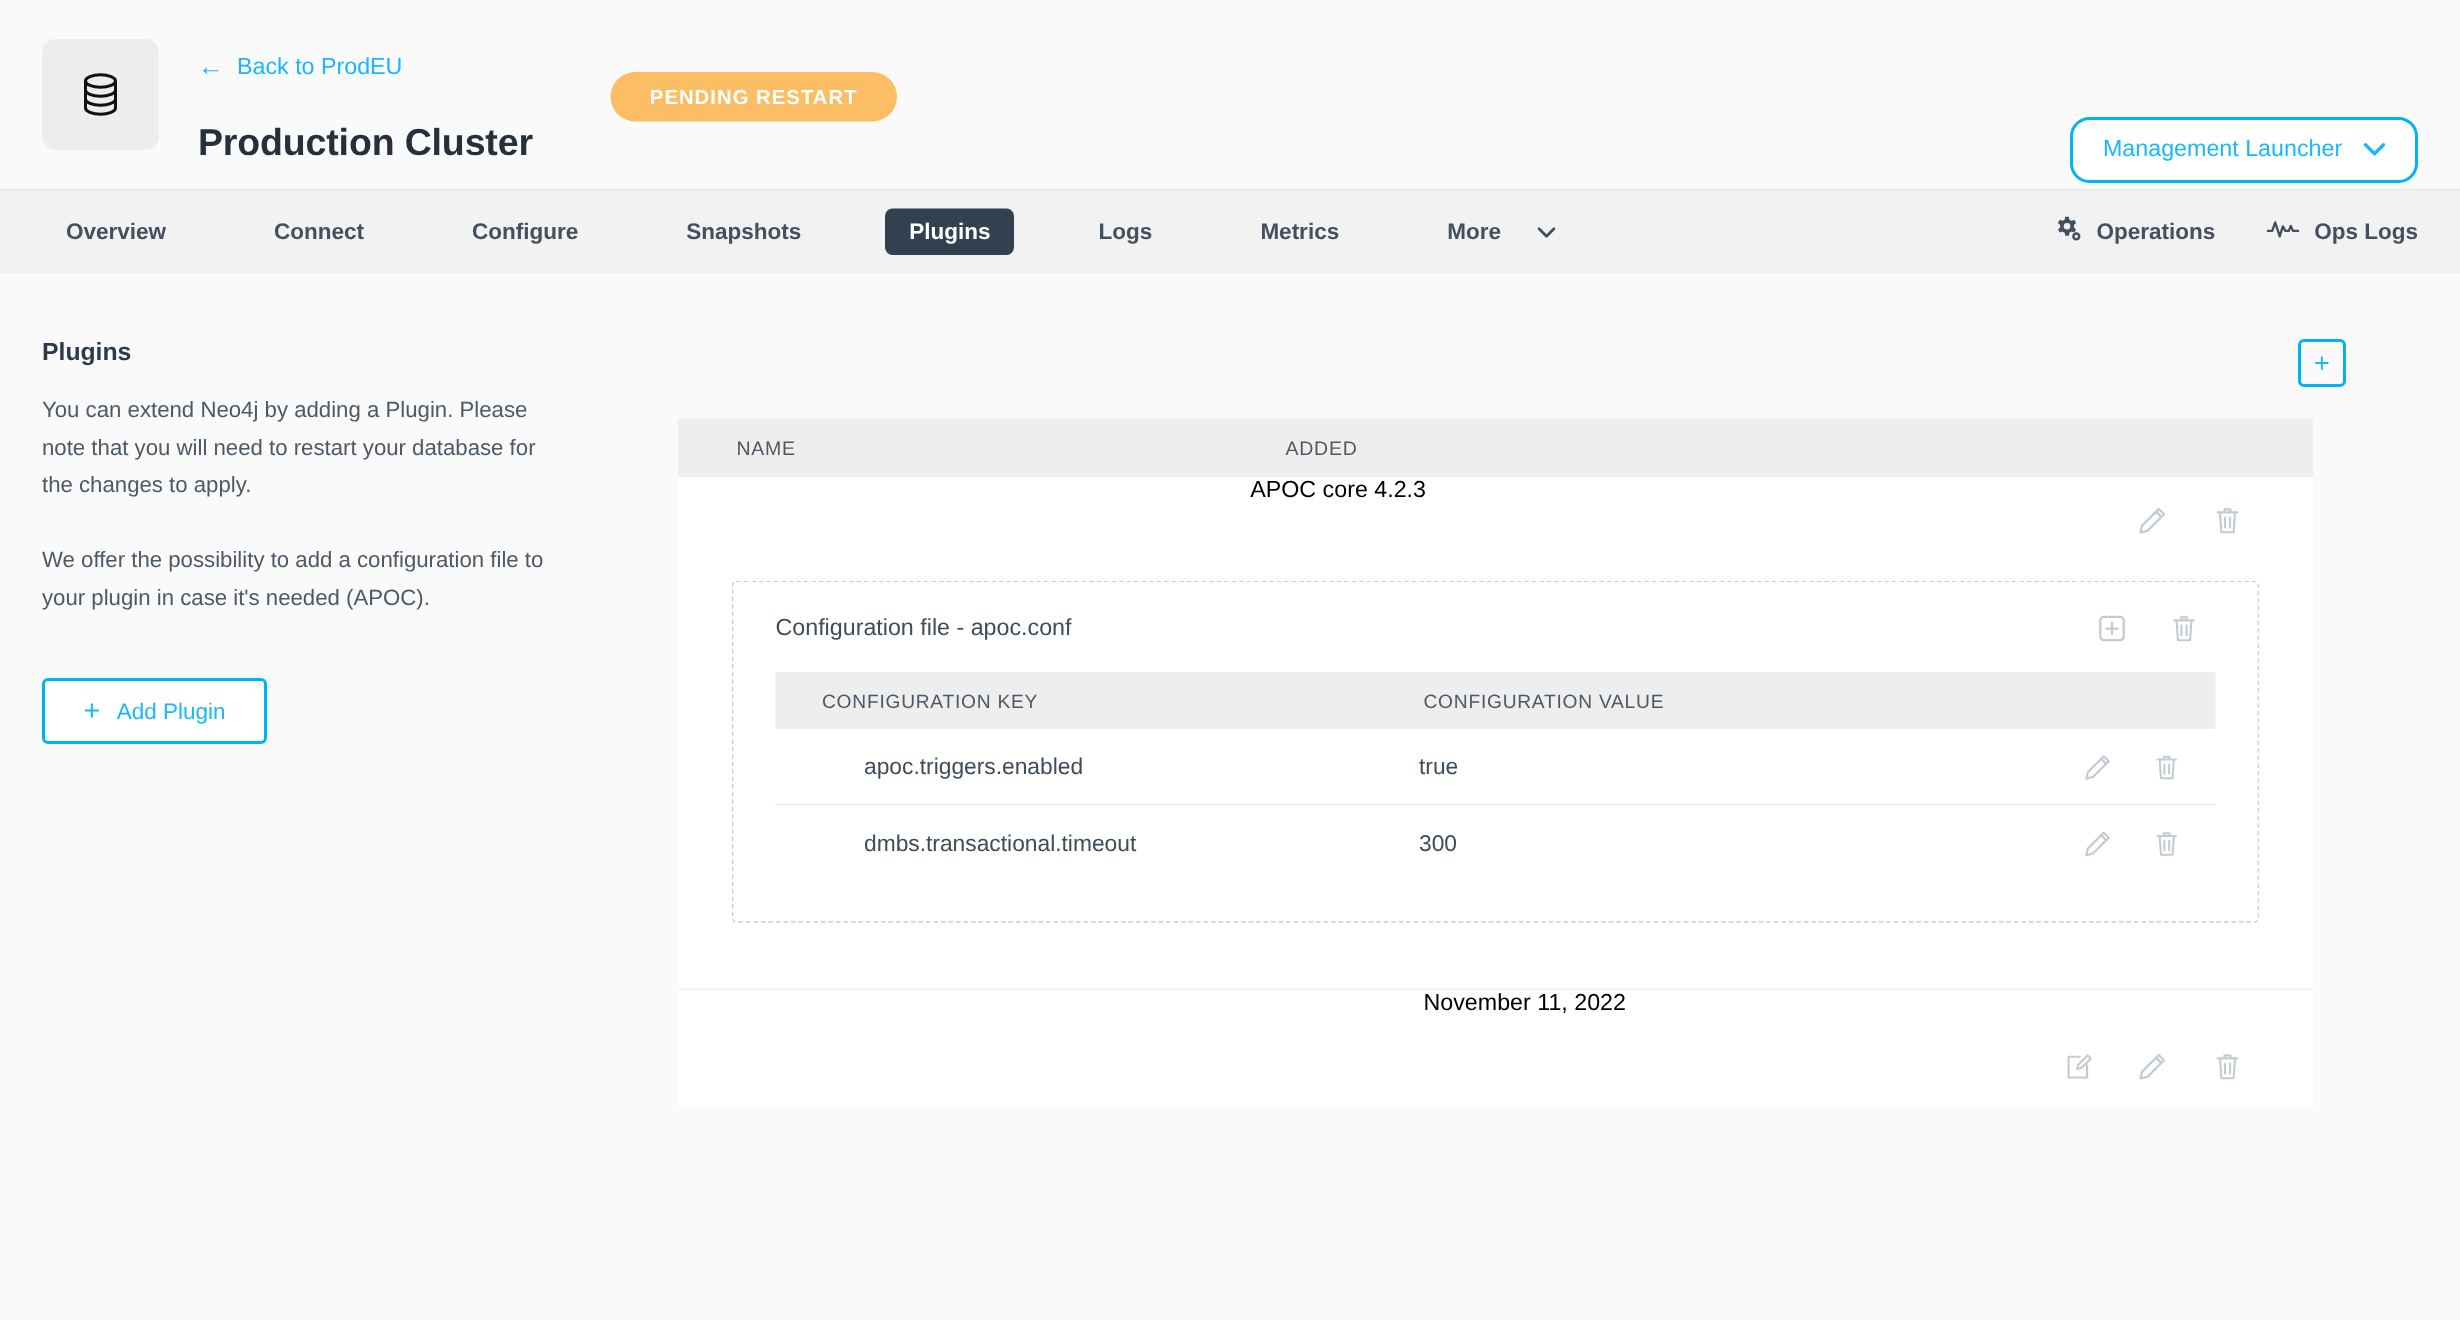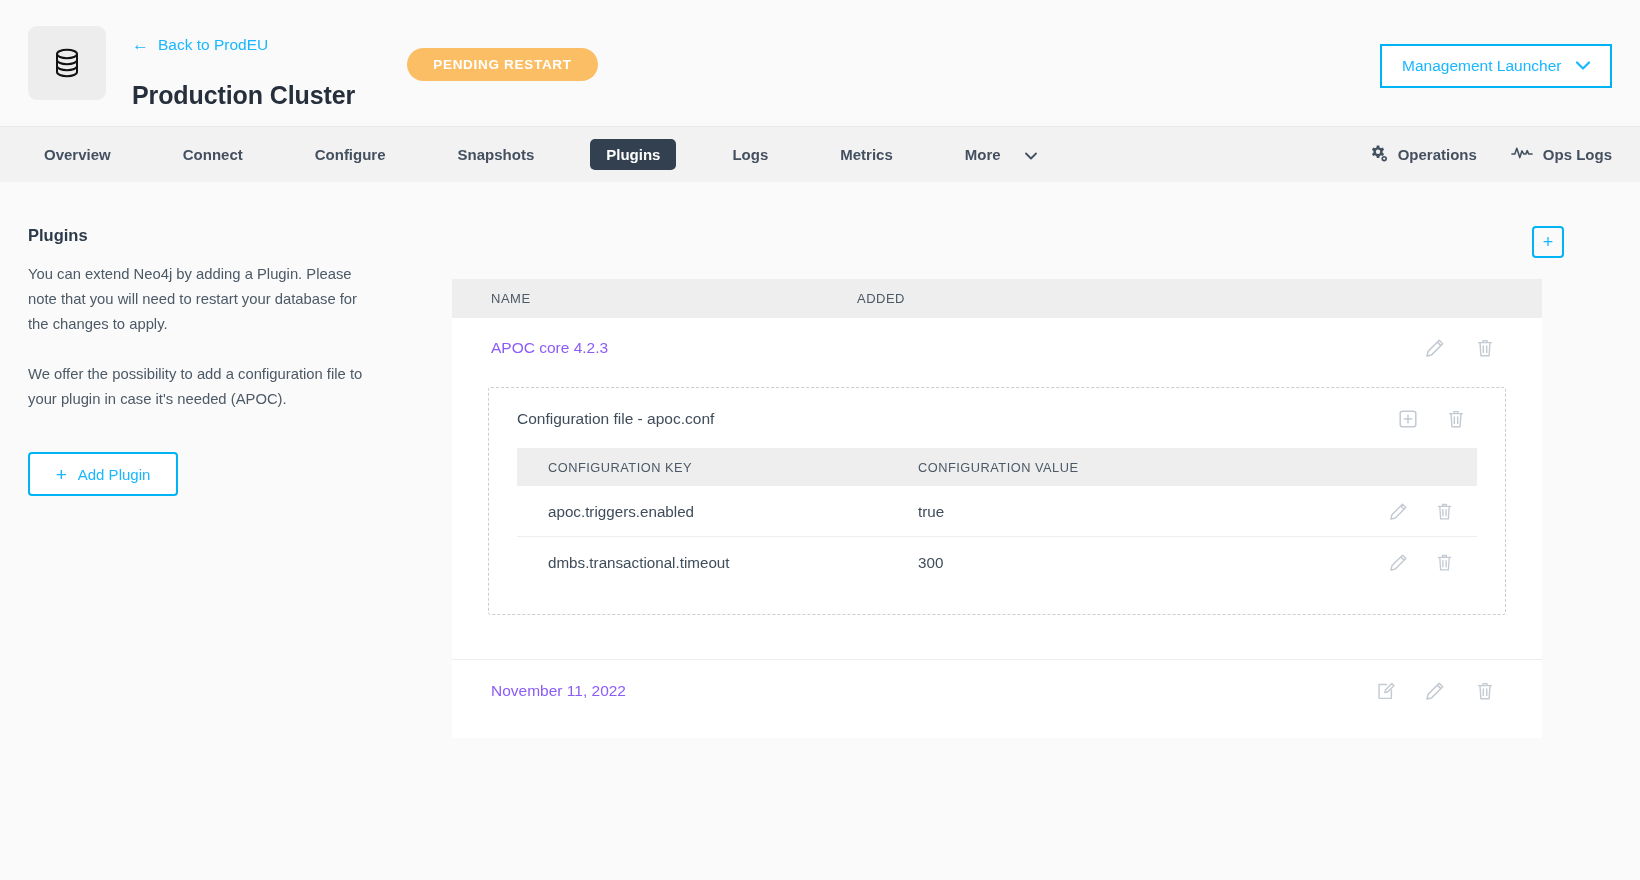--- a/index.html
+++ b/index.html
@@ -54,29 +54,30 @@
     font-size: 13.5px;
     font-weight: bold;
     letter-spacing: 0.7px;
     height: 33px;
     display: flex; align-items: center;
   }
   .launcher-wrap { margin-left: auto; padding-top: 18px; }
   .launcher-btn {
     border: 2px solid #00b3f5;
     background: #ffffff;
-    border-radius: 0;
+    border-radius: 13px;
     color: #18b7ff;
     font-size: 15.5px;
     padding: 0 20px;
     height: 44px;
     width: 232px;
     display: flex; align-items: center; justify-content: space-between;
     cursor: pointer;
     font-family: "Liberation Sans", sans-serif;
+    margin-top: 34px;
   }
   .chev { font-size: 12px; color: #18b7ff; }
 
   
   .navbar {
     height: 56px;
     background: #f2f2f2;
     border-top: 1px solid #e8e8e8;
     display: flex;
     align-items: center;
@@ -156,22 +157,23 @@
     color: #4c5966;
   }
   .col-name { width: 366px; }
   .col-added { flex: 1; }
 
   .prow {
     display: flex; align-items: center;
     height: 59px;
     padding-left: 39px;
     font-size: 15.5px;
-    color: #8b5cf6;
+    color: #000000;
     background: #ffffff;
+    flex-direction: column;
   }
   .prow .col-name { width: 366px; }
   .row-actions {
     margin-left: auto;
     display: flex; align-items: center; gap: 28px;
     padding-right: 46px;
   }
   .icon-btn {
     width: 22px; height: 22px;
     display: flex; align-items: center; justify-content: center;
@@ -196,33 +198,34 @@
     padding-right: 10px;
   }
   .cthead {
     background: #eeeeee;
     display: flex; align-items: center;
     height: 38px;
     padding-left: 31px;
     font-size: 12.8px;
     letter-spacing: 0.5px;
     color: #4c5966;
+    gap: 31px;
   }
   .ckey { width: 370px; }
   .crow {
     display: flex; align-items: center;
     height: 51px;
     padding-left: 31px;
     font-size: 15.2px;
     color: #3f4c5a;
     border-bottom: 1px solid #eeeeee;
     background: #ffffff;
   }
   .crow:last-child { border-bottom: none; }
-  .crow .ckey { width: 370px; }
+  .crow .ckey { width: 370px; margin-left: 28px; }
   .crow-actions {
     margin-left: auto; display: flex; align-items: center; gap: 24px;
     padding-right: 22px;
   }
   .row-divider { height: 1px; background: #ededed; margin: 0 0 0 0; }
   .spacer-row { height: 22px; background: #ffffff; }
 </style>
 </head>
 <body>
 

